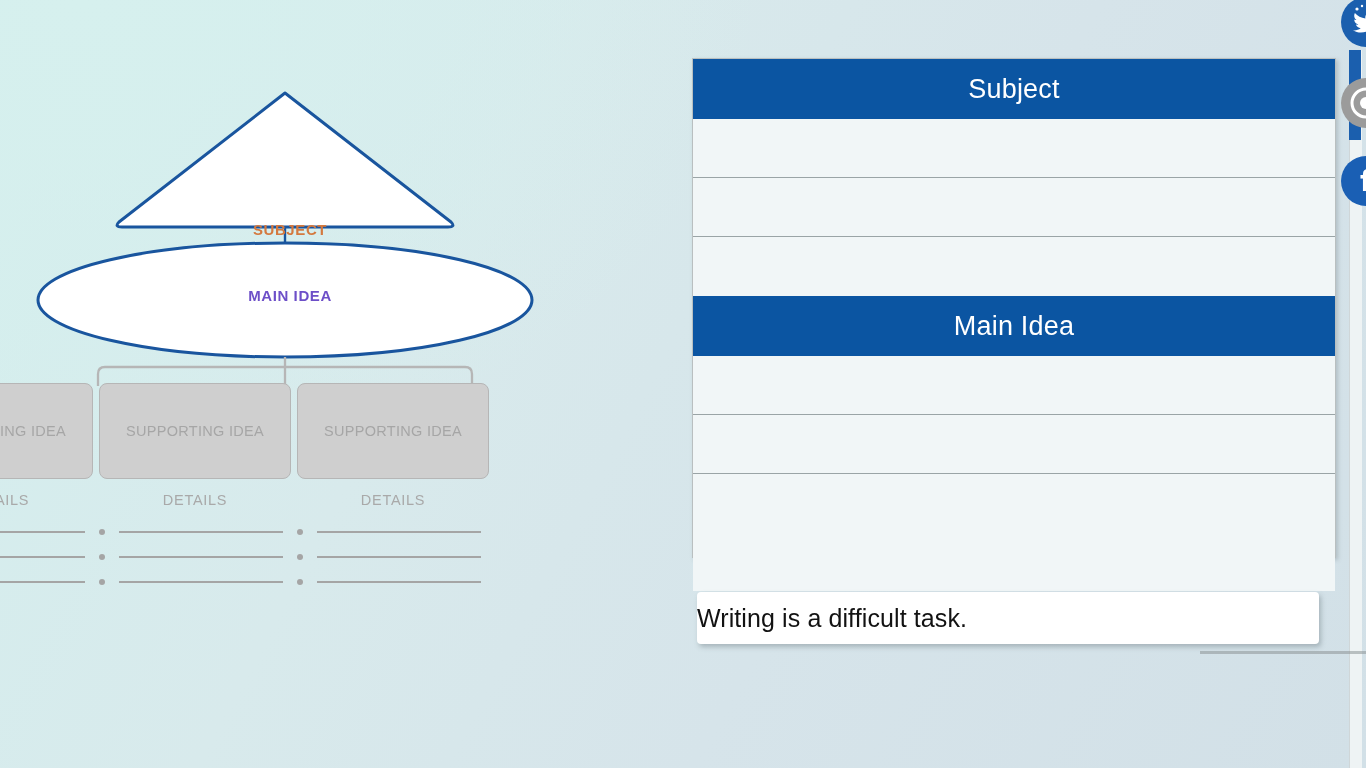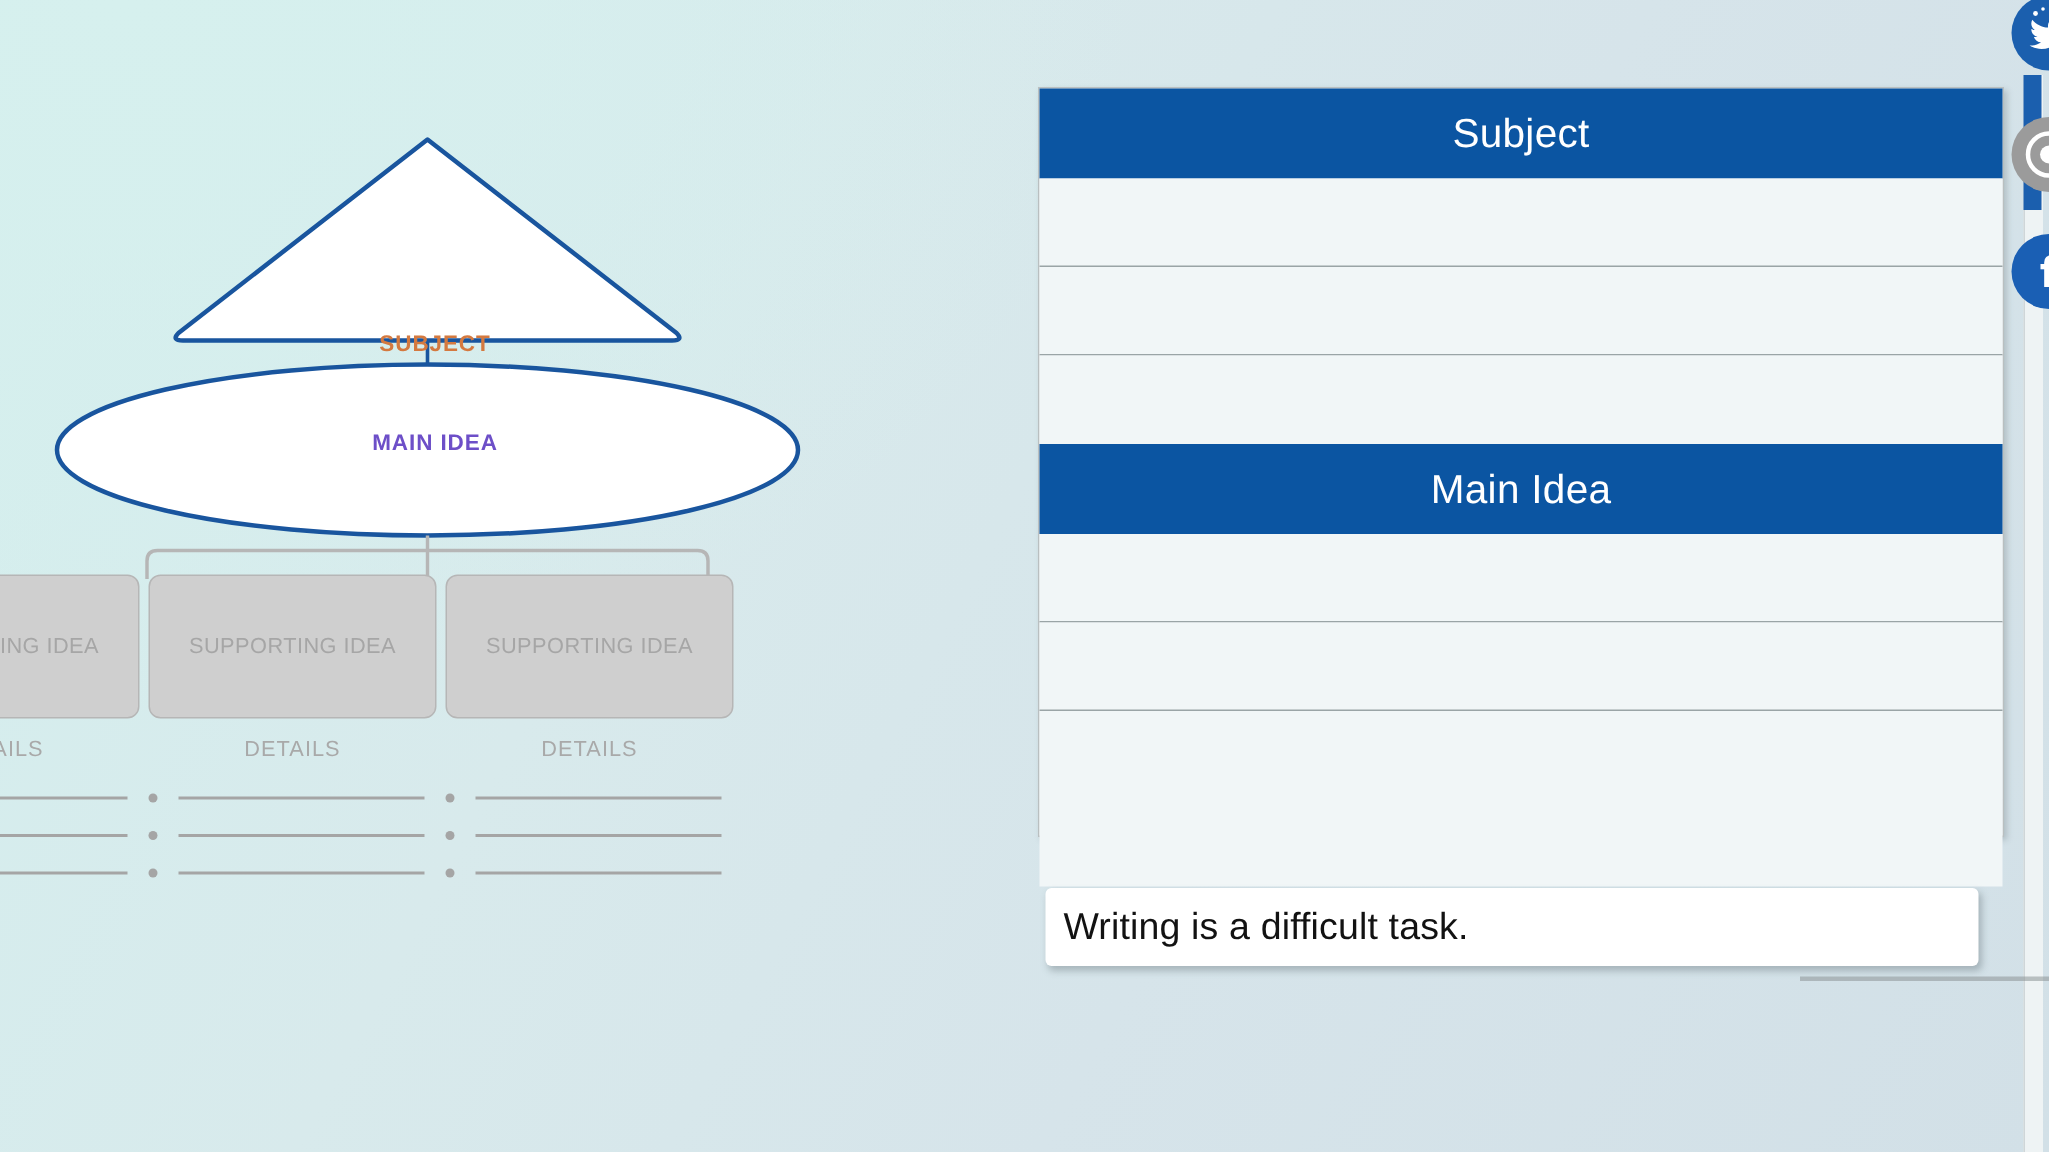--- a/index.html
+++ b/index.html
@@ -164,21 +164,21 @@
     position: absolute;
     left: 697px;
     top: 592px;
     width: 622px;
     height: 52px;
     background: #ffffff;
     border-radius: 4px;
     box-shadow: 2px 3px 5px rgba(80,95,100,0.35);
     display: flex;
     align-items: center;
-    padding-left: 12px;
+    padding-left: 0;
     box-sizing: border-box;
   }
   #sentence-box span {
     font-size: 25px;
     color: #121212;
     letter-spacing: 0.1px;
   }
 
   
   .share-icon {

